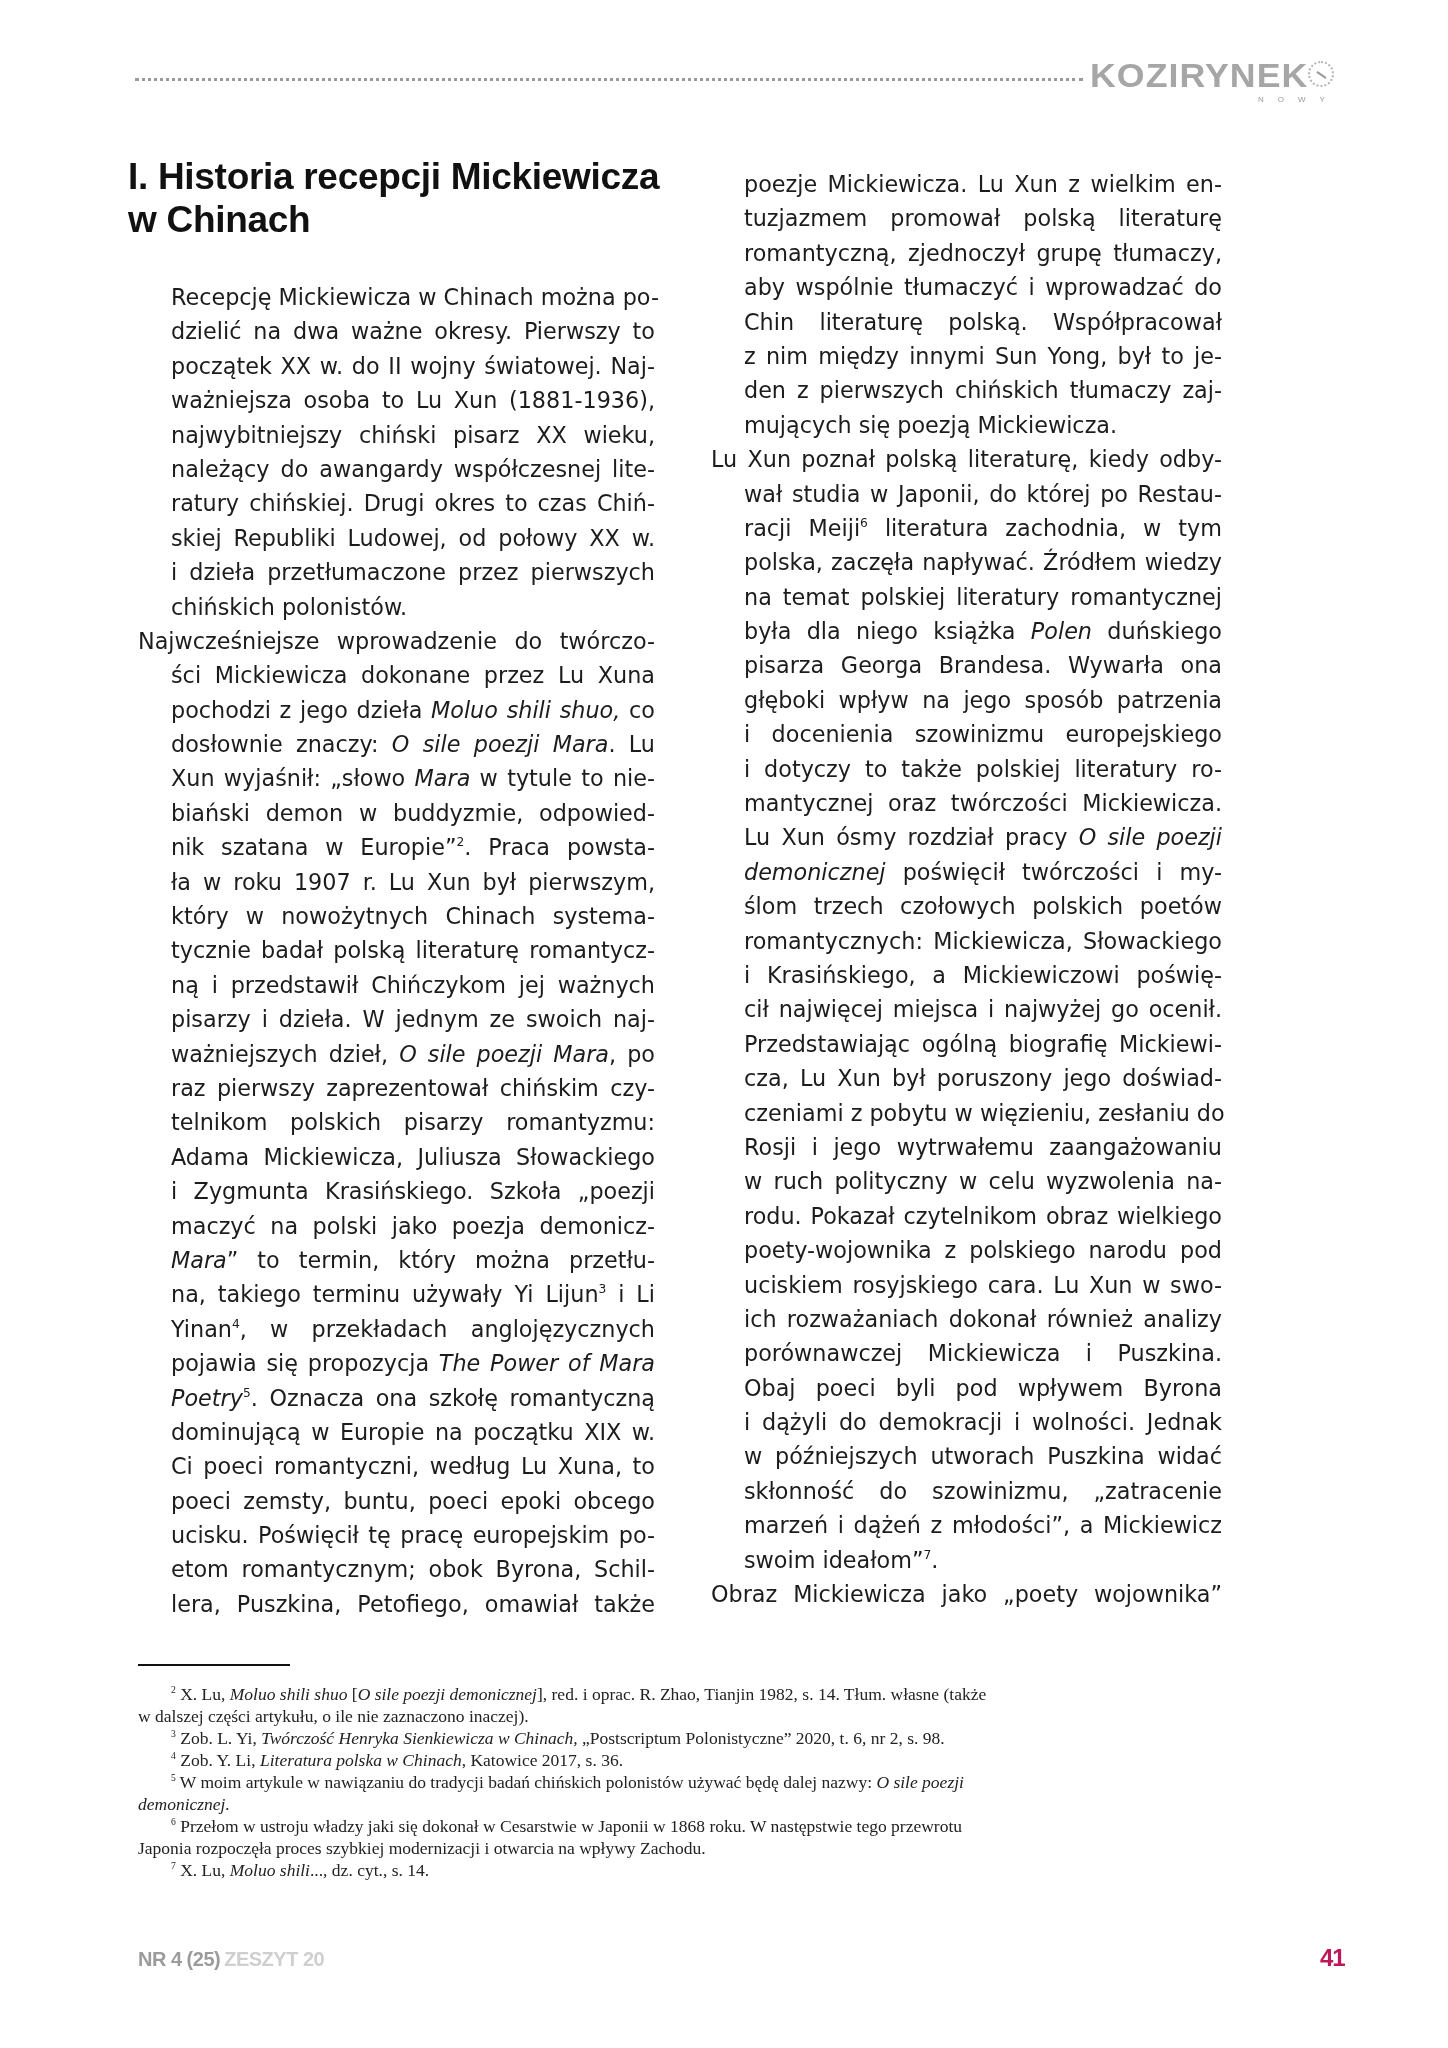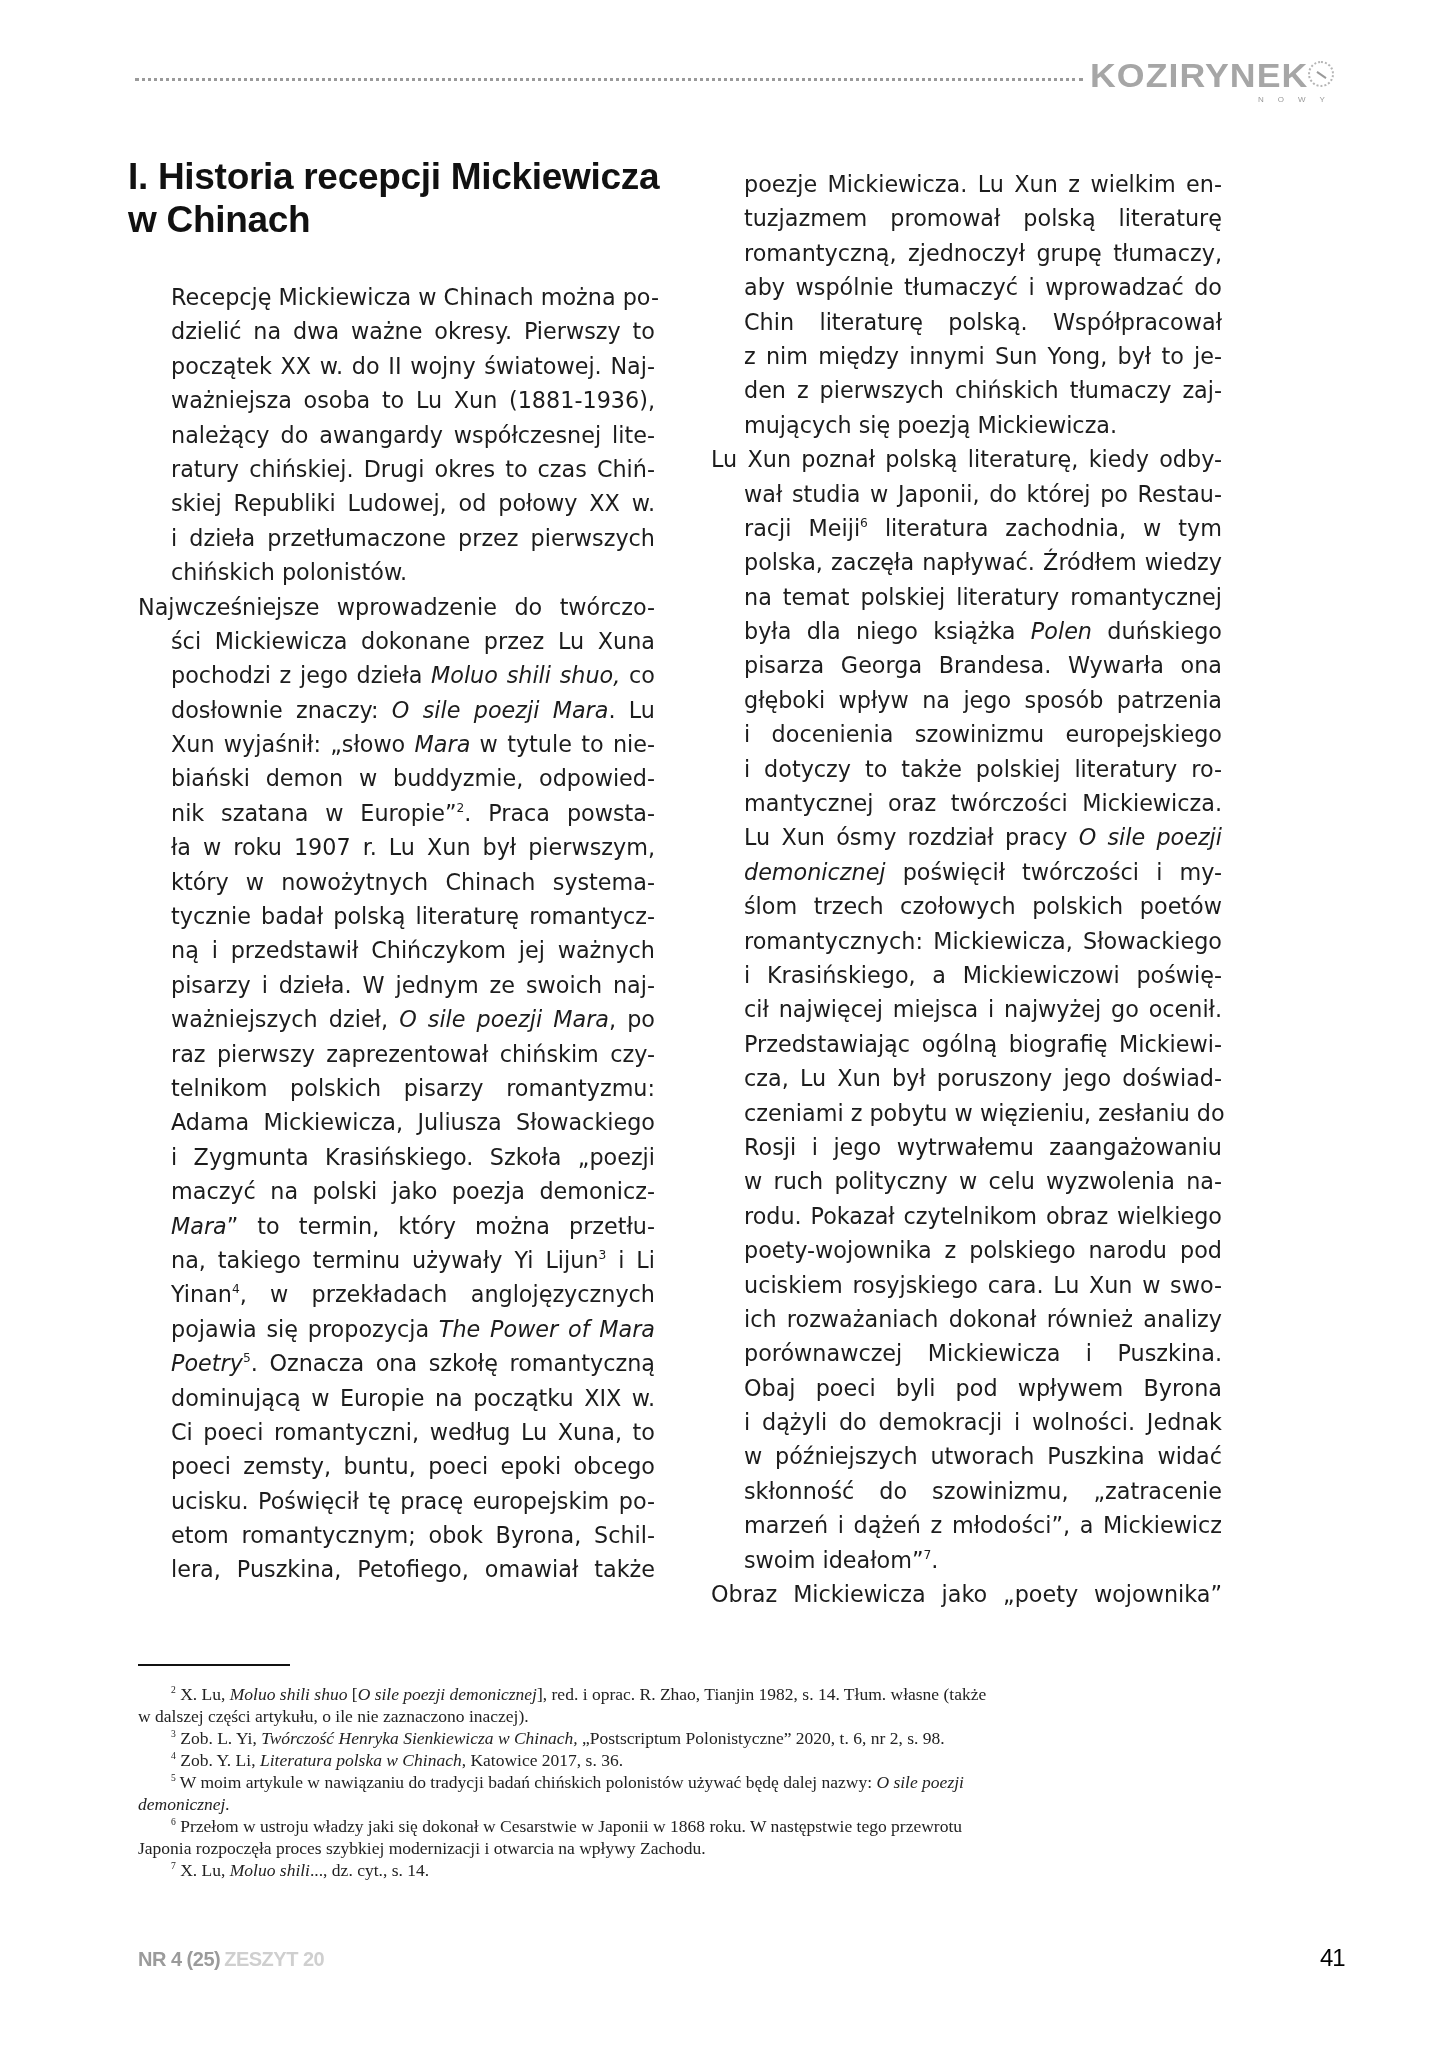--- a/index.html
+++ b/index.html
@@ -38,21 +38,21 @@
   .fn { display: block; font-family: Liberation Serif, serif; font-size: 17.5px;
         line-height: 22px; color: #222; white-space: nowrap; }
   .fn.ind { padding-left: 33px; }
   .fn .i { font-style: italic; }
 
   .footer-issue { position: absolute; left: 138px; top: 1948px; font-family: "Liberation Sans", sans-serif;
                   font-weight: bold; font-size: 20px; letter-spacing: -0.5px; }
   .footer-issue .a { color: #9b9b9b; }
   .footer-issue .b { color: #cfcfcf; margin-left: 4px; }
   .page-number { position: absolute; left: 1320px; top: 1944px; font-family: "Liberation Sans", sans-serif;
-                 font-weight: normal; font-size: 24px; color: #000000; letter-spacing: -1px; }
+                 font-weight: bold; font-size: 24px; color: #be185d; letter-spacing: -1px; }
 </style>
 </head>
 <body>
 
 <div class="header-rule"></div>
 <div class="logo">
   <span class="logo-text">KOZIRYNEK</span>
   <span class="logo-icon"></span>
   <span class="logo-sub">NOWY</span>
 </div>
@@ -60,20 +60,21 @@
 <h1 class="heading">
   <span style="display:block">I. Historia recepcji Mickiewicza</span>
   <span style="display:block">w Chinach</span>
 </h1>
 
 <div class="col col1">
     <span class="line ind"><span>Recepcję Mickiewicza w Chinach można po-</span></span>
     <span class="line ind"><span>dzielić na dwa ważne okresy. Pierwszy to</span></span>
     <span class="line ind"><span>początek XX w. do II wojny światowej. Naj-</span></span>
     <span class="line ind"><span>ważniejsza osoba to Lu Xun (1881-1936),</span></span>
+    <span class="line ind"><span>najwybitniejszy chiński pisarz XX wieku,</span></span>
     <span class="line ind"><span>należący do awangardy współczesnej lite-</span></span>
     <span class="line ind"><span>ratury chińskiej. Drugi okres to czas Chiń-</span></span>
     <span class="line ind"><span>skiej Republiki Ludowej, od połowy XX w.</span></span>
     <span class="line ind"><span>i dzieła przetłumaczone przez pierwszych</span></span>
     <span class="line ind last"><span>chińskich polonistów.</span></span>
     <span class="line"><span>Najwcześniejsze wprowadzenie do twórczo-</span></span>
     <span class="line ind"><span>ści Mickiewicza dokonane przez Lu Xuna</span></span>
     <span class="line ind"><span>pochodzi z jego dzieła </span><span class="i">Moluo shili shuo,</span><span> co</span></span>
     <span class="line ind"><span>dosłownie znaczy: </span><span class="i">O sile poezji Mara</span><span>. Lu</span></span>
     <span class="line ind"><span>Xun wyjaśnił: „słowo </span><span class="i">Mara</span><span> w tytule to nie-</span></span>

